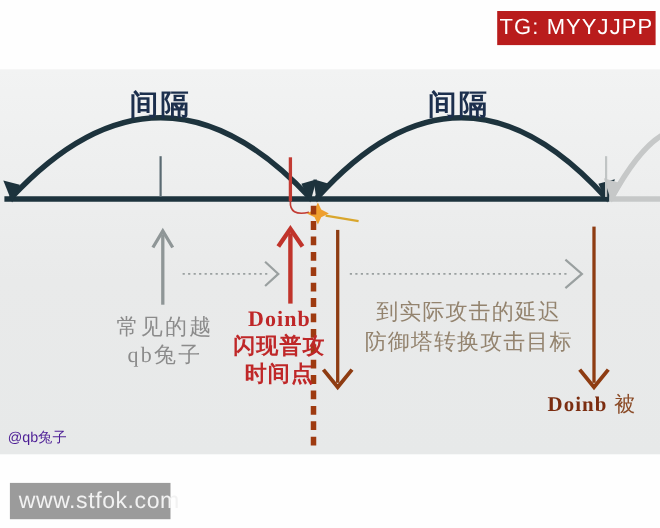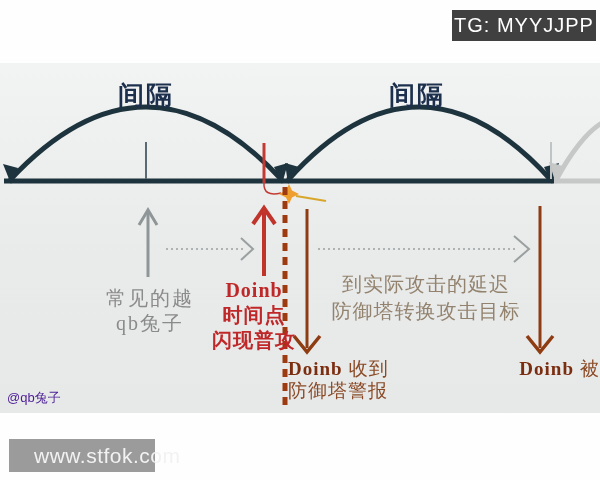--- a/index.html
+++ b/index.html
@@ -2,40 +2,40 @@
 <html><head>
 <meta charset="utf-8">
 <style>
   html,body{margin:0;padding:0;background:#fff;}
   .stage{position:relative;width:600px;height:480px;background:#fefefe;overflow:hidden;
          font-family:"Liberation Serif","DejaVu Serif",serif;}
   .panel{position:absolute;left:0;top:63px;width:600px;height:350px;
          background:linear-gradient(180deg,#f2f3f3 0%,#e9eaea 55%,#e7e9e9 100%);}
   svg.overlay{position:absolute;left:0;top:0;width:600px;height:480px;}
   .tg-badge{position:absolute;left:452px;top:10px;width:144px;height:31px;
-            background:#404040;color:#ffffff;font-family:"Liberation Sans",sans-serif;
+            background:#b91c1c;color:#ffffff;font-family:"Liberation Sans",sans-serif;
             font-size:20px;line-height:31px;text-align:center;letter-spacing:1px;}
   .site-badge{position:absolute;left:9px;top:439px;width:146px;height:33px;
               background:#9b9b9b;color:#f2f2f2;font-family:"Liberation Sans",sans-serif;
-              font-size:21px;line-height:33px;padding-left:25px;box-sizing:border-box;letter-spacing:0.5px;}
+              font-size:21px;line-height:33px;padding-left:8px;box-sizing:border-box;letter-spacing:0.5px;}
   .author{position:absolute;left:7px;top:389px;font-family:"Liberation Sans",sans-serif;
           font-size:13px;color:#4c1d95;}
   .interval{position:absolute;top:78px;width:80px;text-align:center;
             font-size:26px;font-weight:bold;color:#1c2f4d;letter-spacing:2px;}
   .interval.left{left:106px;} .interval.right{left:377px;}
   .windup{position:absolute;left:329px;top:190px;font-size:16px;font-weight:bold;color:#d9a62c;letter-spacing:1px;}
   .common{position:absolute;left:98px;top:286px;width:104px;text-align:center;
           font-size:20px;color:#8b8b8b;line-height:25px;letter-spacing:2px;}
   .flash{position:absolute;left:202px;top:278px;width:104px;text-align:center;
          font-size:20px;font-weight:bold;color:#bf2728;line-height:25px;letter-spacing:1px;}
   .delay{position:absolute;left:316px;top:271px;width:220px;text-align:center;
          font-size:20px;color:#93836e;line-height:27px;letter-spacing:1px;}
   .alert{position:absolute;left:288px;top:358px;width:130px;font-size:19px;
          color:#8a4a26;line-height:22px;letter-spacing:1px;}
-  .attacked{position:absolute;left:476px;top:358px;width:124px;text-align:right;
+  .attacked{position:absolute;left:476px;top:358px;width:124px;text-align:center;
             font-size:19px;color:#8a4a26;line-height:22px;letter-spacing:1px;}
   .alert b,.attacked b{color:#7b2d10;}
   .sfx{margin-left:6px;}
 </style>
 </head>
 <body>
 
 <div class="stage">
 
   <div class="panel"></div>
@@ -99,35 +99,29 @@
   <div class="interval right">间隔</div>
 
 
   <div class="common">
     <div>常见的越</div>
     <div>qb兔子</div>
   </div>
 
   <div class="flash">
     <div>Doinb</div>
+    <div>闪现普攻</div>
     <div>时间点</div>
-    <div>闪现普攻</div>
   </div>
 
   <div class="delay">
     <div>到实际攻击的延迟</div>
     <div>防御塔转换攻击目标</div>
   </div>
 
-  <div class="alert">
-    <div>
-      <b>Doinb</b><span class="sfx">收到</span>
-    </div>
-    <div>防御塔警报</div>
-  </div>
 
   <div class="attacked">
     <div>
       <b>Doinb</b><span class="sfx">被</span>
     </div>
   </div>
 
   <div class="tg-badge">TG: MYYJJPP</div>
   <div class="author">@qb兔子</div>
   <div class="site-badge">www.stfok.com</div>

